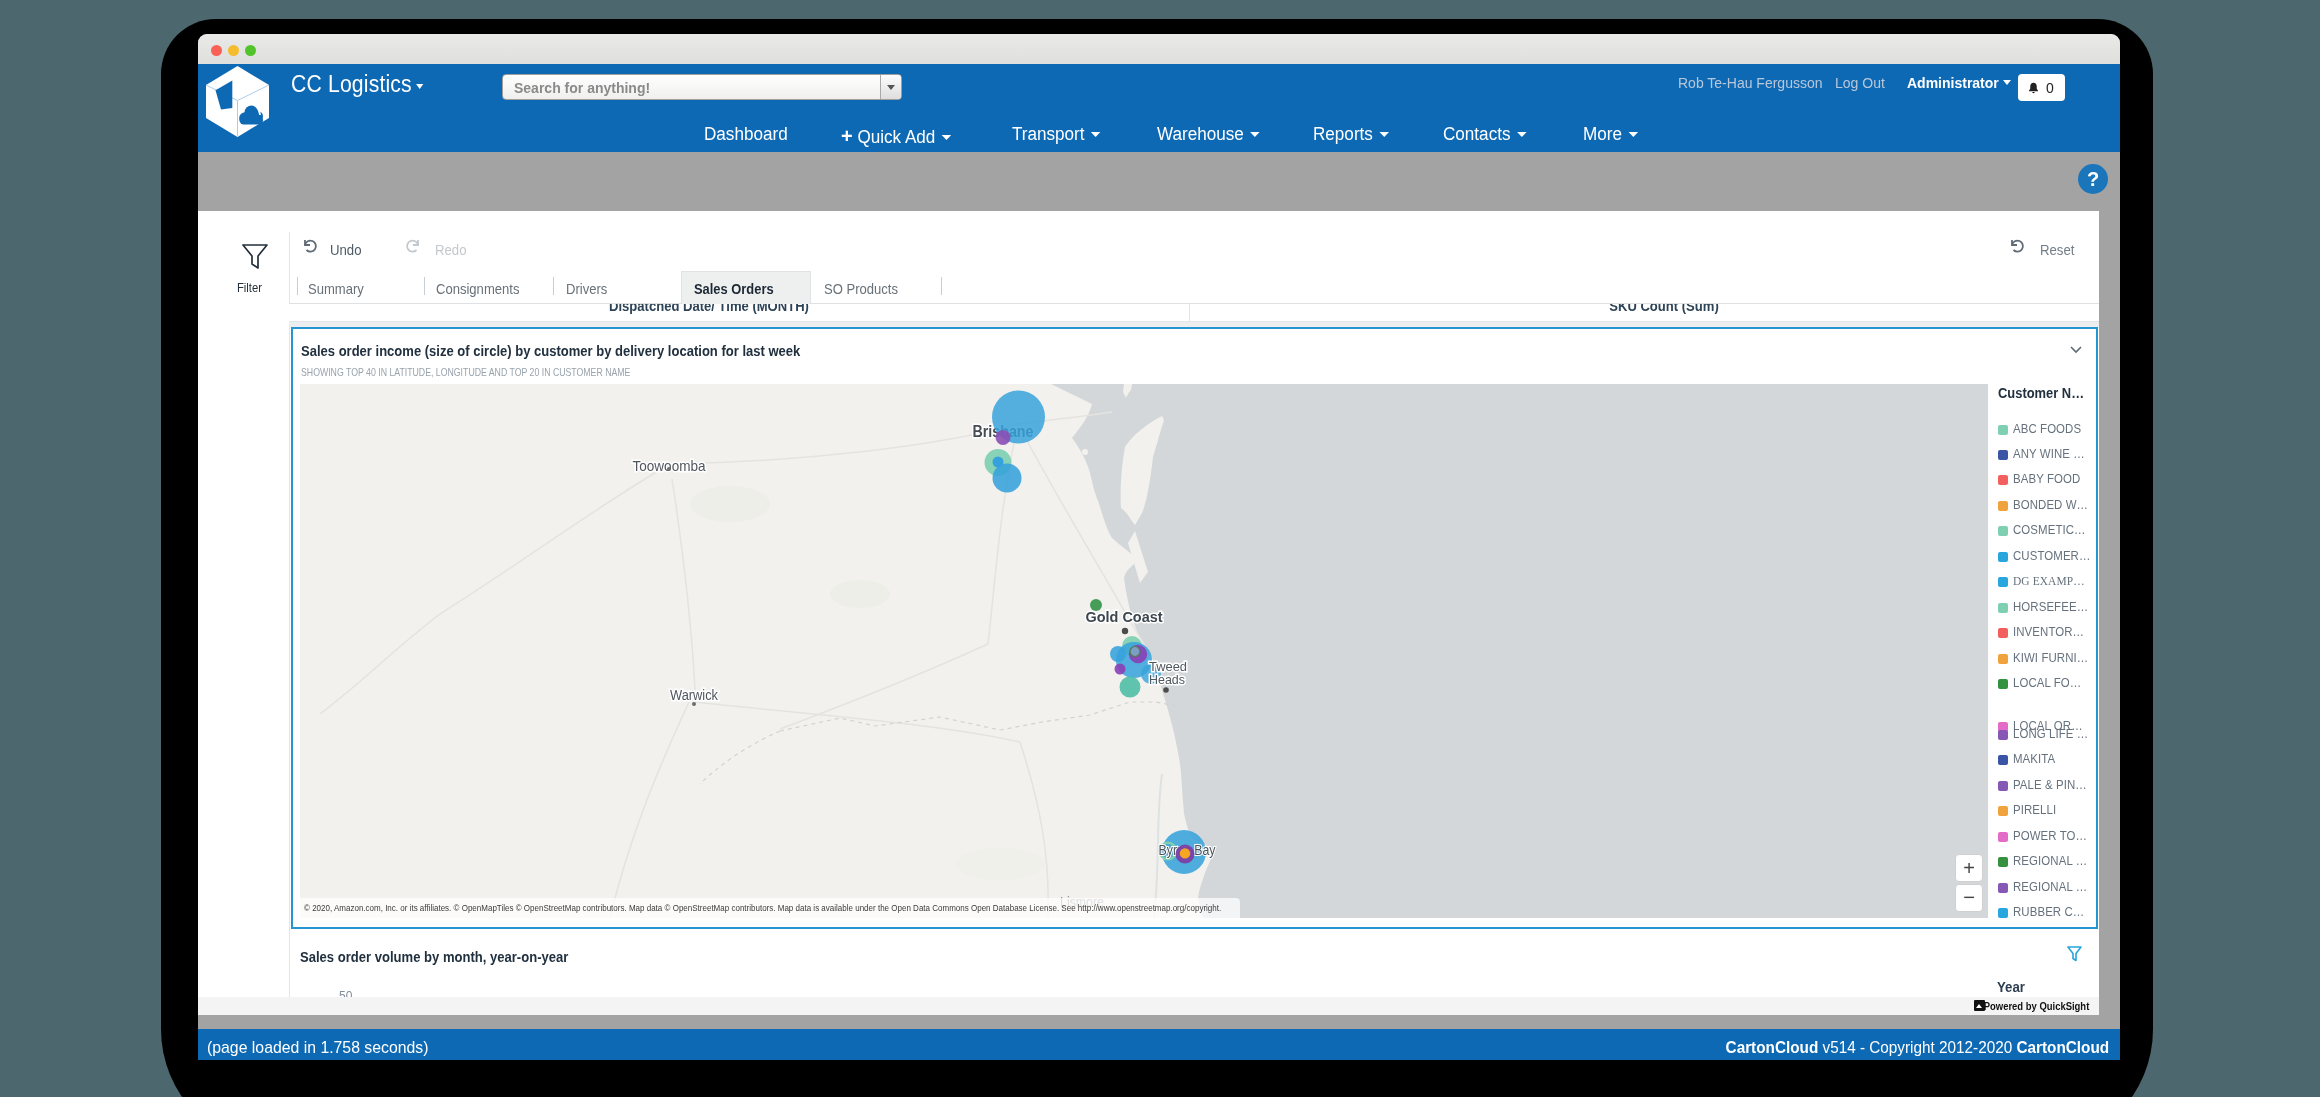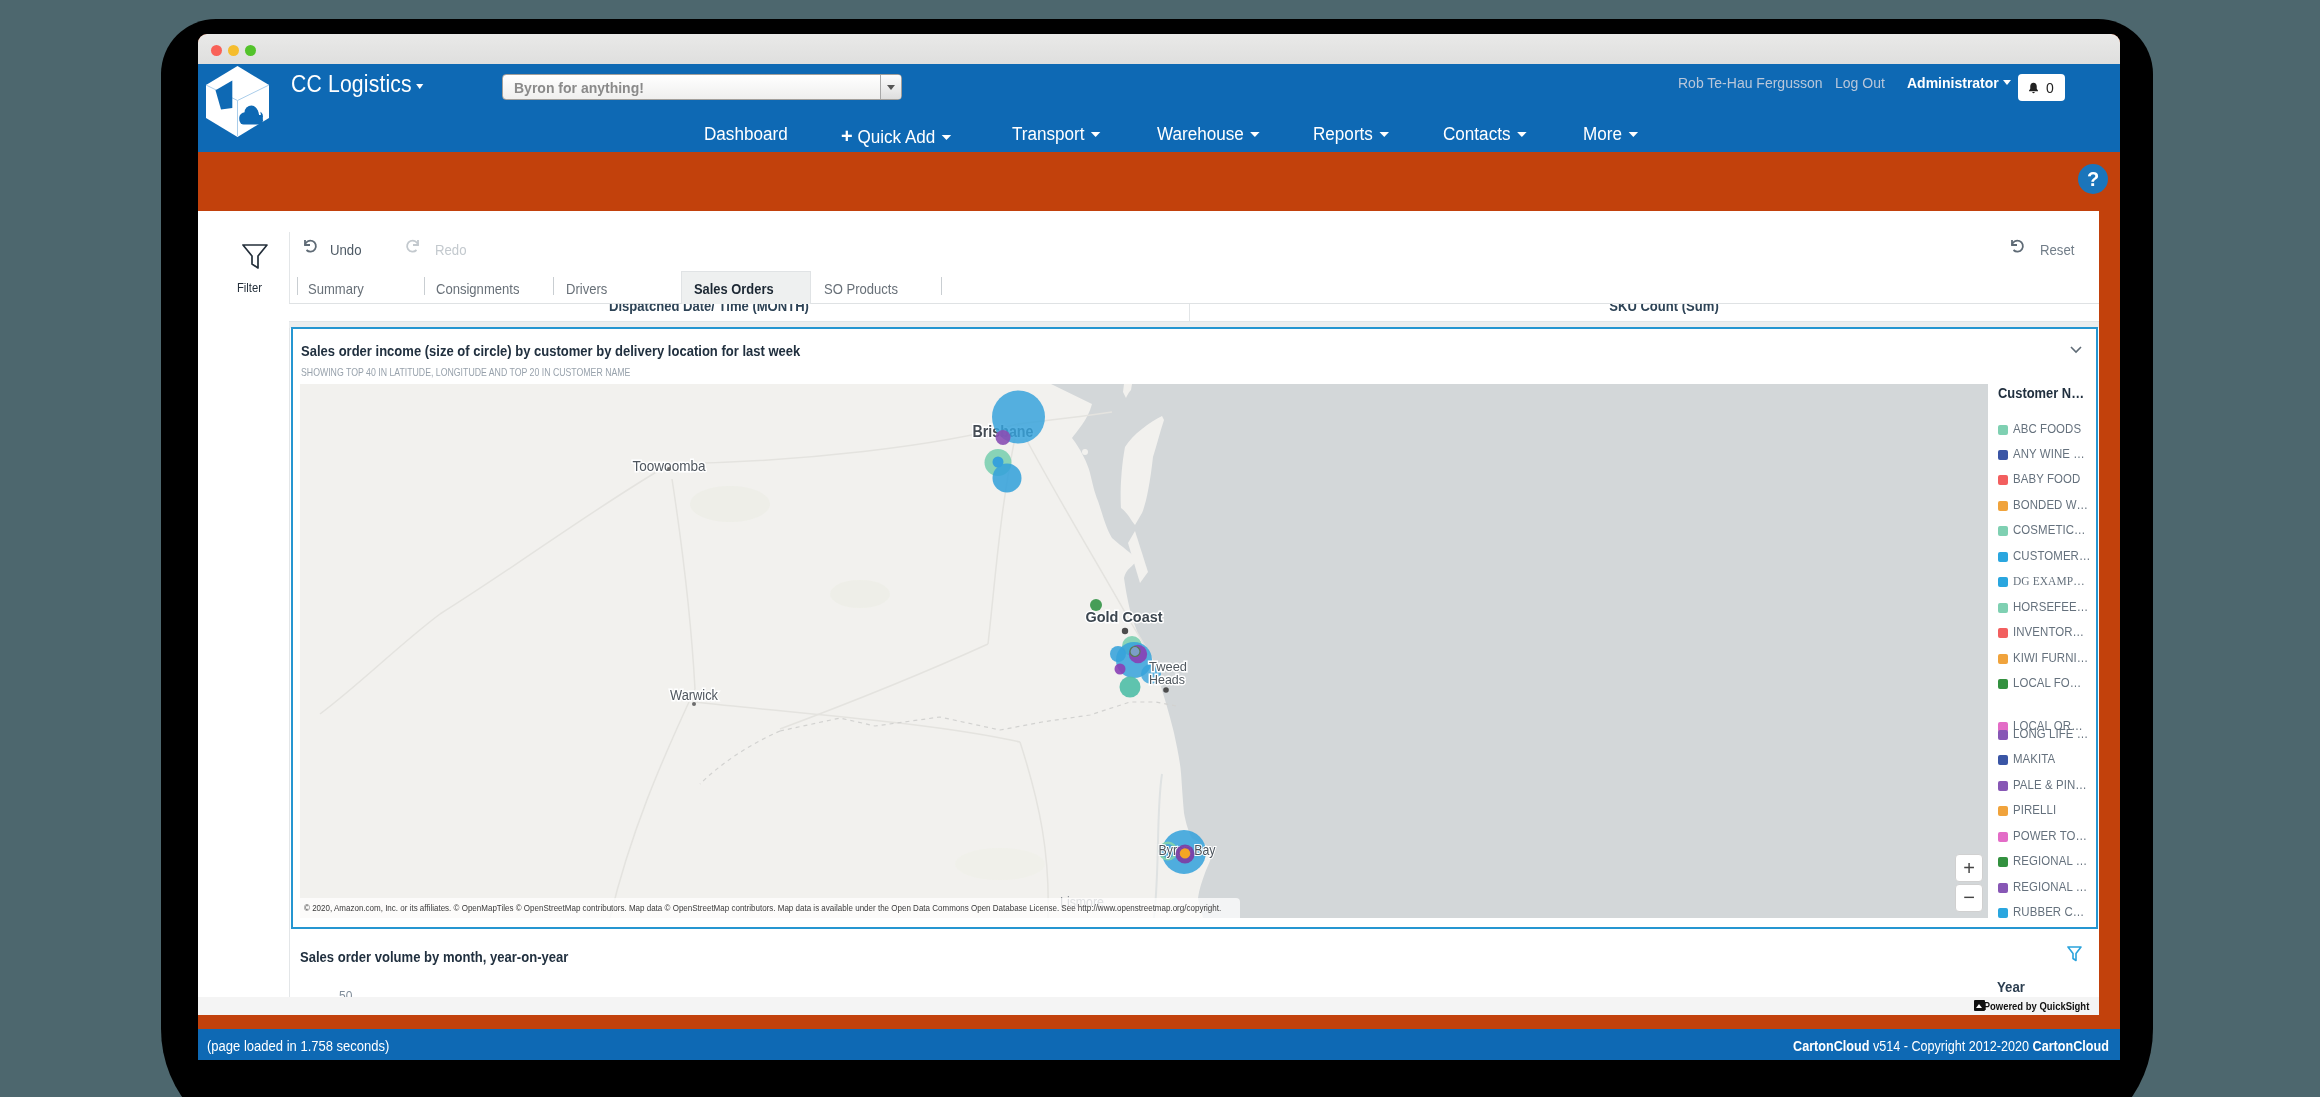--- a/index.html
+++ b/index.html
@@ -1,18 +1,18 @@
 <!DOCTYPE html>
 <html><head>
 <meta charset="utf-8">
 <style>
 * { margin:0; padding:0; box-sizing:border-box; }
 html,body { width:2320px; height:1097px; overflow:hidden; background:#4d676e; font-family:"Liberation Sans", sans-serif; }
 #shadow { position:absolute; left:161px; top:19px; width:1992px; height:1130px; background:#000; border-radius:55px 55px 120px 120px; }
-#window { position:absolute; left:198px; top:34px; width:1922px; height:1026px; background:#c2410c; border-radius:9px 9px 0 0; overflow:hidden; }
+#window { position:absolute; left:198px; top:34px; width:1922px; height:1026px; background:#a3a3a3; border-radius:9px 9px 0 0; overflow:hidden; }
 .abs { position:absolute; }
 #titlebar { position:absolute; left:0; top:0; width:100%; height:30px; background:linear-gradient(#e9e9e8,#dfdfde); }
 .light { position:absolute; top:11px; width:11px; height:11px; border-radius:50%; }
 #navbar { position:absolute; left:0; top:30px; width:100%; height:88px; background:#0e69b4; }
 #cclog { position:absolute; left:93px; top:7px; font-size:23.5px; color:#fff; font-weight:500; letter-spacing:0.2px; transform:scaleX(0.9); transform-origin:0 50%; }
 #searchbox { position:absolute; left:304px; top:10px; width:400px; height:26px; background:linear-gradient(#ffffff,#efefee); border:1px solid #a29f9b; border-radius:4px; }
 #searchbox .ph { position:absolute; left:11px; top:5px; font-size:14px; color:#8a8a8a; font-weight:700; }
 #searchbox .dd { position:absolute; right:0; top:0; width:21px; height:24px; border-left:1px solid #a8a8a8; background:linear-gradient(#fdfdfd,#dedede); border-radius:0 3px 3px 0; }
 #searchbox .dd:after { content:""; position:absolute; left:6px; top:10px; border-left:4px solid transparent; border-right:4px solid transparent; border-top:5px solid #555; }
 .navtop { position:absolute; top:11px; font-size:14px; color:#b9c7da; white-space:nowrap; }
@@ -46,21 +46,21 @@
 #attrib { position:absolute; left:0; top:514px; width:940px; height:20px; background:rgba(255,255,255,0.72); border-radius:0 4px 0 0; font-size:9px; color:#3b3b3b; line-height:20px; padding-left:4px; white-space:nowrap; overflow:hidden; }
 #attrib span { display:inline-block; transform:scaleX(0.89); transform-origin:0 50%; }
 .zoombtn { position:absolute; width:28px; height:28px; background:#fff; border:1px solid #d0d0d0; border-radius:4px; color:#444; font-size:20px; text-align:center; }
 #sovtitle { position:absolute; left:102px; top:737px; font-size:15px; font-weight:700; color:#21303f; white-space:nowrap; transform:scaleX(0.87); transform-origin:0 50%; }
 #yearlbl { position:absolute; left:1799px; top:767px; font-size:15px; font-weight:700; color:#2c3e50; transform:scaleX(0.88); transform-origin:0 50%; }
 #thirty { position:absolute; left:141px; top:778px; font-size:12px; color:#7f8c99; }
 #qsbar { position:absolute; left:0px; top:786px; width:1901px; height:18px; background:#f4f4f4; }
 #qsbar .qlogo { position:absolute; right:114px; top:3px; width:11px; height:11px; background:#111; border-radius:1px; }
 #qsbar .qlogo:after { content:""; position:absolute; left:2px; top:4px; width:0; height:0; border-left:3px solid transparent; border-right:3px solid transparent; border-bottom:4px solid #fff; }
 #qsbar .qtext { position:absolute; right:10px; top:2.5px; font-size:10.5px; font-weight:700; color:#111; white-space:nowrap; transform:scaleX(0.9); transform-origin:100% 50%; }
-#footer { position:absolute; left:0; top:995px; width:100%; height:31px; background:#0e69b4; color:#fff; font-size:14px; }
+#footer { position:absolute; left:0; top:995px; width:100%; height:31px; background:#0e69b4; color:#fff; font-size:17px; }
 #footer .fl { position:absolute; left:9px; top:9px; transform:scaleX(0.93); transform-origin:0 50%; }
 #footer .fr { position:absolute; right:11px; top:9px; transform:scaleX(0.9); transform-origin:100% 50%; }
 </style>
 </head>
 <body>
 <div id="shadow"></div>
 <div id="window">
   <div id="titlebar">
     <div class="light" style="left:13px; background:#f96157;"></div>
     <div class="light" style="left:30px; background:#f5bd2e;"></div>
@@ -75,21 +75,21 @@
 <g fill="#0e69b4">
 <circle cx="39" cy="52" r="5.8"></circle>
 <circle cx="45.5" cy="46.5" r="7"></circle>
 <circle cx="51.5" cy="50.5" r="5.5"></circle>
 <rect x="33.5" y="50" width="23.5" height="8.5" rx="4.2"></rect>
 </g>
 <path d="M49,39.5 q4.5,3.5 5,9.5" stroke="#ffffff" stroke-width="1.8" fill="none"></path>
 </svg>
     <div id="cclog">CC Logistics<span class="caret" style="border-left-width:4px;border-right-width:4px;margin-left:5px;"></span></div>
     <div id="searchbox">
-        <span class="ph">Byron for anything!</span>
+        <span class="ph">Search for anything!</span>
         <span class="dd"></span>
       </div>
     <div class="navtop" style="left:1480px;">Rob Te-Hau Fergusson</div>
     <div class="navtop" style="left:1637px;">Log Out</div>
     <div class="navtop" style="left:1709px; color:#fff; font-weight:700;">Administrator<span class="caret" style="border-left-width:4px;border-right-width:4px;margin-left:4px;"></span></div>
     <div id="bellbtn">
         <svg width="13" height="14" viewBox="0 0 16 16" style="position:absolute;left:9px;top:7px;">
           <path fill="#222" d="M8 1.5c-2.5 0-4 2-4 4.5v3L2.5 11v1h11v-1L12 9V6c0-2.5-1.5-4.5-4-4.5zM6.5 13a1.5 1.5 0 0 0 3 0z"></path>
         </svg>
         <span style="position:absolute;left:28px;top:6px;font-size:14px;color:#222;">0</span>

